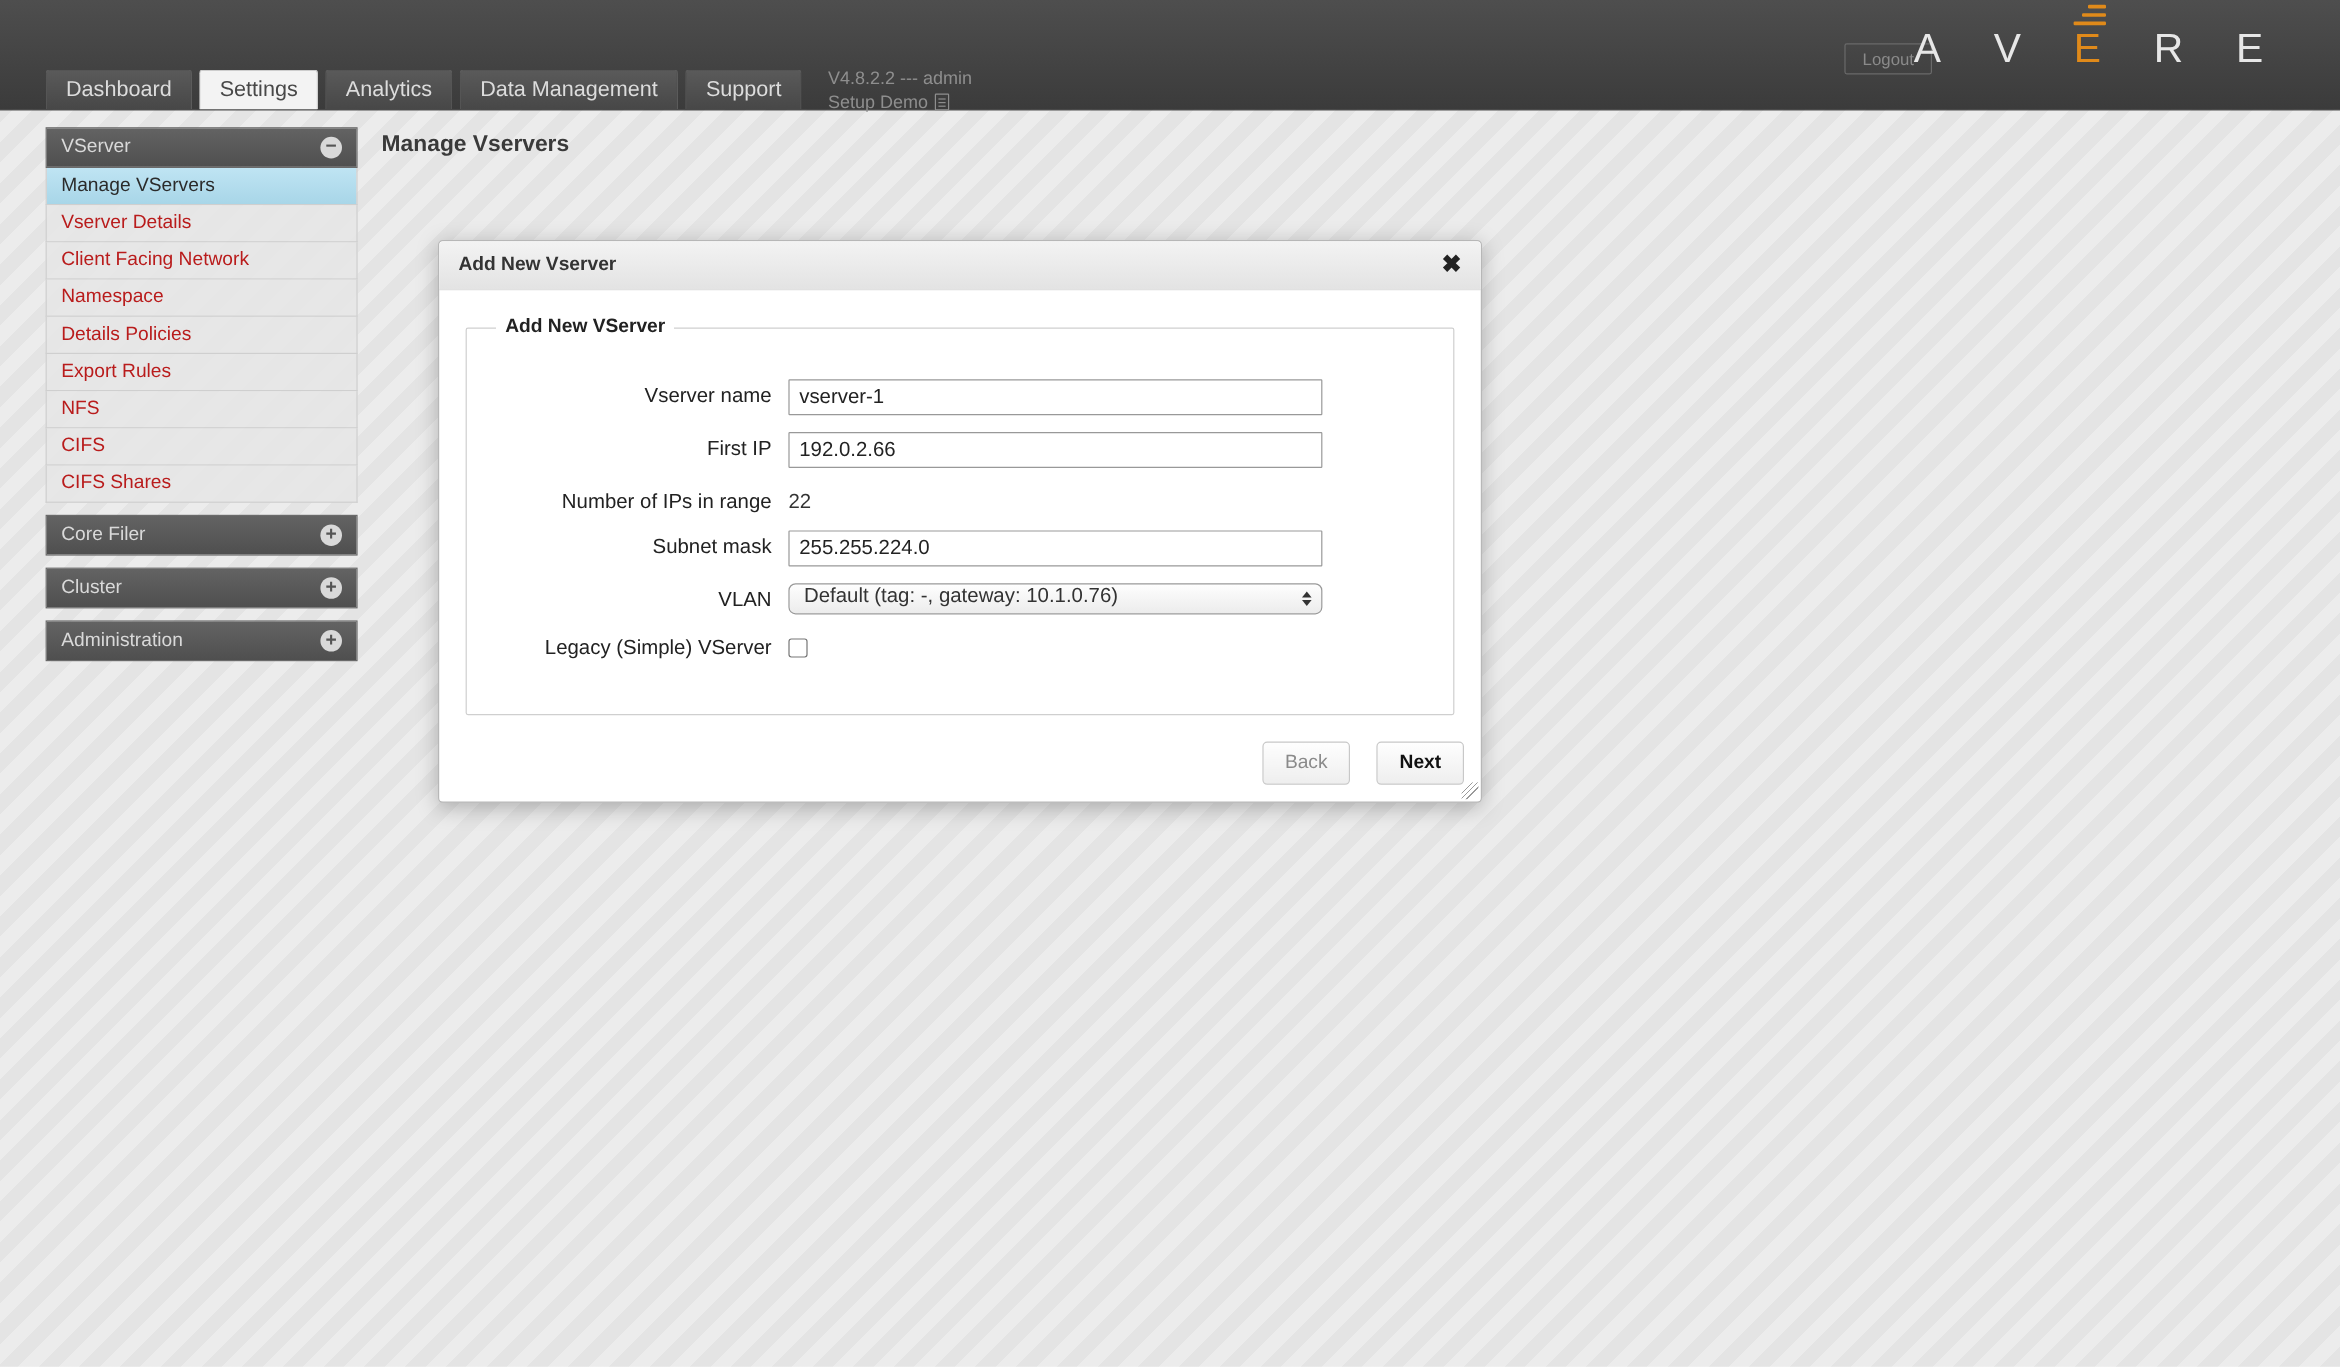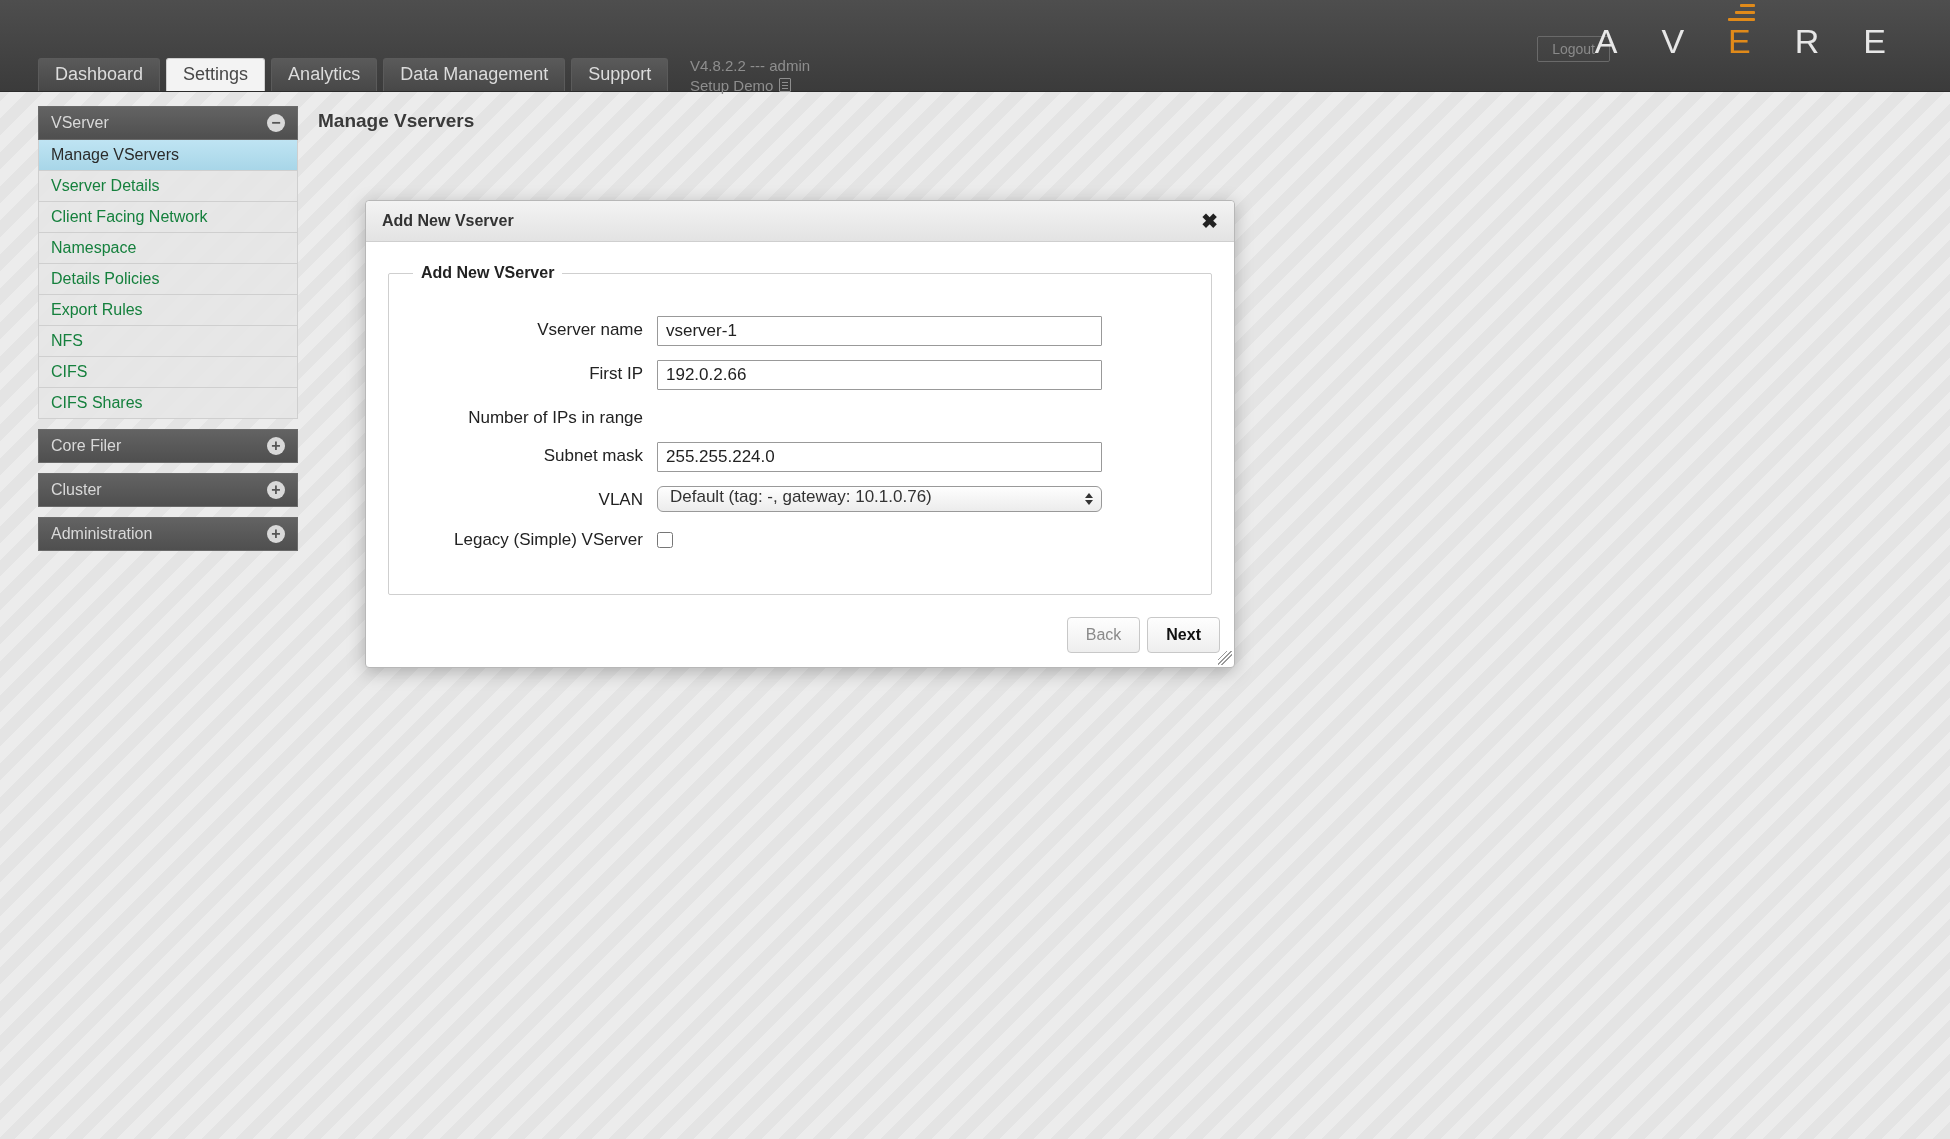--- a/index.html
+++ b/index.html
@@ -114,21 +114,21 @@
     border: 1px solid #6a6a6a;
     display: flex; justify-content: space-between; align-items: center;
     cursor: pointer;
     margin-top: 10px;
     gap: 19px;
   }
   .side-section-head:first-child{ margin-top: 0; }
   .side-section-items { display: flex; flex-direction: column; }
   .side-item {
     background: rgba(230,230,230,0.85);
-    color: #15803d;
+    color: #b91c1c;
     font-size: 16px;
     padding: 6px 12px;
     border: 1px solid #cfcfcf;
     border-top: none;
     cursor: pointer;
   }
   .side-item.active {
     background: linear-gradient(#bfe4f3,#a8d6e8);
     color: #2b2b2b;
   }
@@ -223,21 +223,21 @@
     width: 0; height: 0; border-left: 4px solid transparent; border-right: 4px solid transparent;
   }
   .select-wrap .caret .up { border-bottom: 5px solid #333; }
   .select-wrap .caret .down { border-top: 5px solid #333; }
   .static-val { font-size: 17px; padding-top: 4px; }
   input[type=checkbox].chk {
     width: 16px; height: 16px; margin-top: 6px; cursor: pointer;
   }
 
   .dialog-footer {
-    display: flex; justify-content: flex-end; gap: 7px;
+    display: flex; justify-content: flex-end; gap: 22px;
     padding: 12px 14px 14px;
     position: relative;
   }
   .btn {
     font-size: 16px;
     padding: 8px 18px;
     border: 1px solid #c8c8c8;
     background: linear-gradient(#fefefe,#eee);
     border-radius: 4px;
     cursor: pointer;
@@ -352,20 +352,21 @@
       <div class="form-row">
         <label>First IP</label>
         <div class="field">
           <input type="text" value="192.0.2.66" style="">
         </div>
       </div>
 
 
       <div class="form-row">
         <label>Number of IPs in range</label>
+        <div class="field static-val">22</div>
       </div>
 
       <div class="form-row">
         <label>Subnet mask</label>
         <div class="field">
           <input type="text" value="255.255.224.0" style="">
         </div>
       </div>
 
       <div class="form-row">

